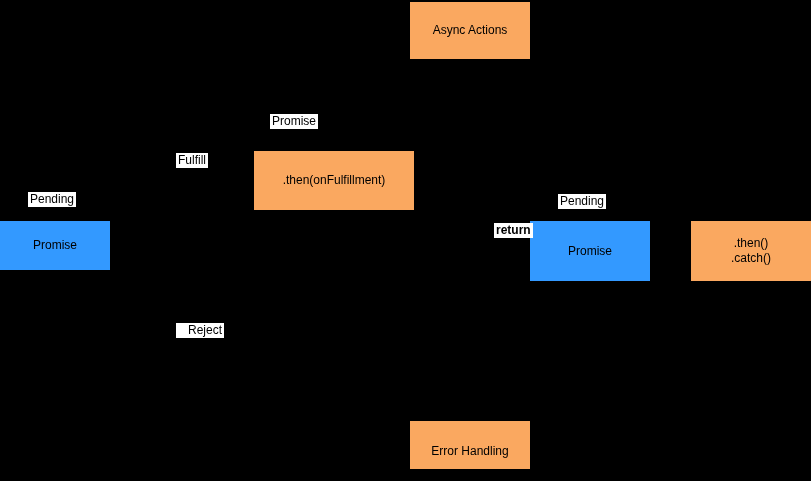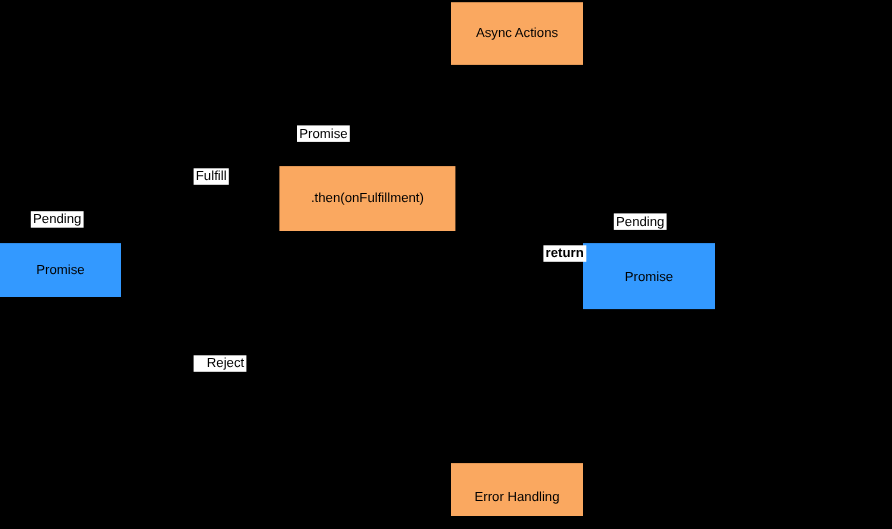--- a/index.html
+++ b/index.html
@@ -73,20 +73,24 @@
 
   <div class="node promise" id="n-promise-left">
     <span class="txt">Promise</span>
   </div>
 
 
   <div class="node promise" id="n-promise-right">
     <span class="txt">Promise</span>
   </div>
 
+  <div class="node action lines-tight" id="n-then-catch">
+    <span class="txt">.then()</span>
+    <span class="txt">.catch()</span>
+  </div>
 
   <div class="node action" id="n-error-handling">
     <span class="txt">Error Handling</span>
   </div>
 
   <span class="edge-label" id="l-settled">Promise</span>
   <span class="edge-label" id="l-fulfill">Fulfill</span>
   <span class="edge-label" id="l-pending-left">Pending</span>
   <span class="edge-label" id="l-reject">Reject</span>
   <span class="edge-label" id="l-return">return</span>

